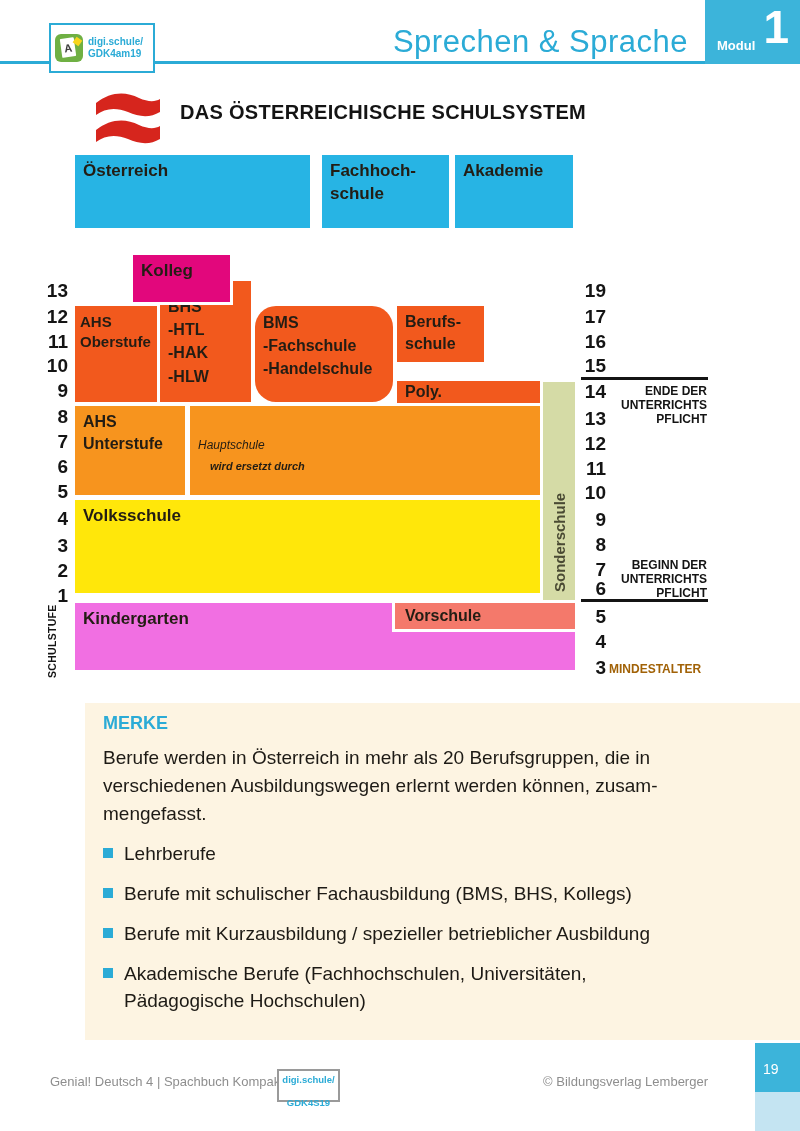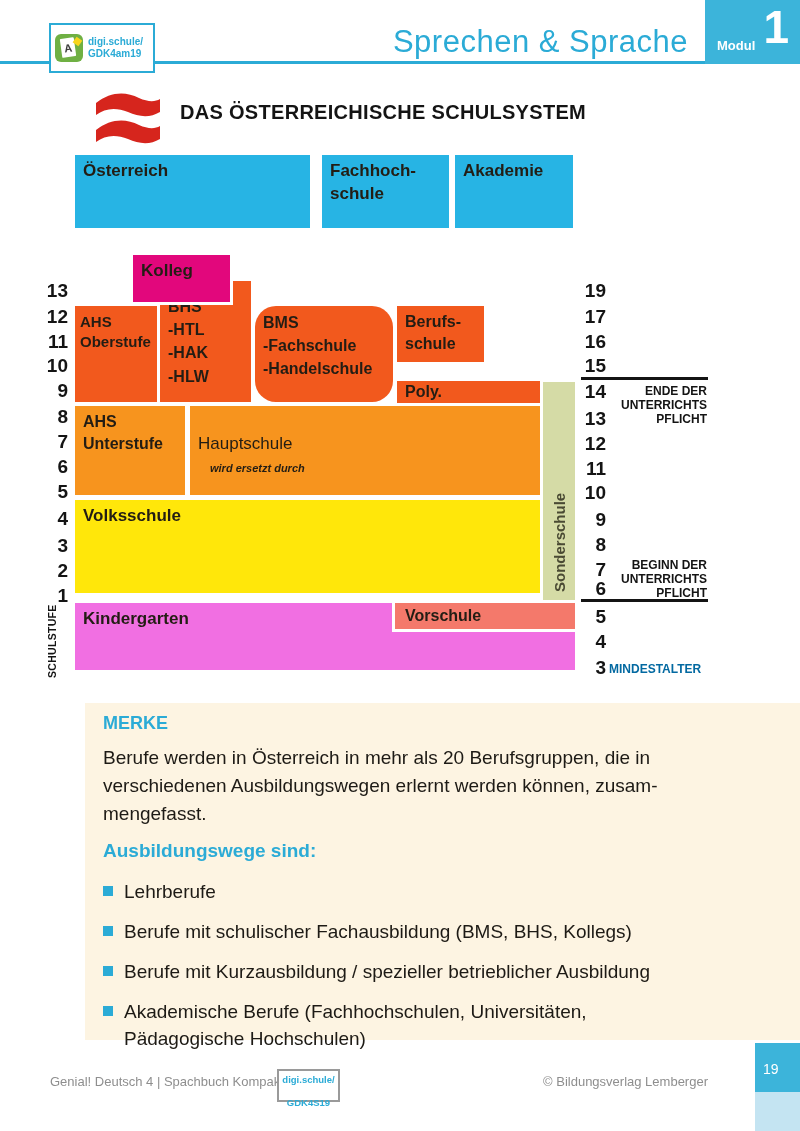--- a/index.html
+++ b/index.html
@@ -95,21 +95,21 @@
   <div class="bx dorange" style="left:255px;top:306px;width:138px;height:96px;line-height:1.45;border-radius:21px;">BMS
 -Fachschule
 -Handelschule</div>
   <div class="bx dorange" style="left:397px;top:306px;width:87px;height:56px;">Berufs-
 schule</div>
   <div class="bx dorange" style="left:397px;top:381px;width:143px;height:22px;padding:0 8px;line-height:21px;">Poly.</div>
 
   <div class="bx lorange" style="left:75px;top:406px;width:110px;height:89px;">AHS
 Unterstufe</div>
   <div class="bx lorange" style="left:190px;top:406px;width:350px;height:89px;font-weight:normal;">
-    <span style="font-size:17px;">Hauptschule</span>
+    <span style="font-size:12px;font-style:italic;">Hauptschule</span>
     <span style="font-size:11px;font-style:italic;font-weight:bold;margin-left:12px;">wird ersetzt durch</span><br>
     <span style="font-size:17px;font-weight:bold;">Mittelschule</span>
   </div>
 
   <div class="bx yellow" style="left:75px;top:500px;width:465px;height:93px;font-size:17px;">Volksschule</div>
   <div class="bx olive vertical" style="left:543px;top:382px;width:32px;height:218px;color:#4a4a33;font-size:15px;padding:8px 7px;">Sonderschule</div>
   <div class="bx pink" style="left:75px;top:603px;width:500px;height:67px;font-size:17px;">Kindergarten</div>
   <div class="bx salmon" style="left:392px;top:603px;width:183px;height:29px;border-left:3px solid #fff;border-bottom:3px solid #fff;padding:2px 10px;line-height:21px;">Vorschule</div>
 
   <div class="tickL" style="top:280px;">13</div>
@@ -146,28 +146,27 @@
 
   <div class="rline" style="top:377px;"></div>
   <div class="rline" style="top:599px;"></div>
 
   <div class="axis-note" style="top:384px;">ENDE DER
 UNTERRICHTS
 PFLICHT</div>
   <div class="axis-note" style="top:558px;">BEGINN DER
 UNTERRICHTS
 PFLICHT</div>
-  <div class="abs" style="left:609px;top:662px;font-size:12px;font-weight:bold;color:#0369a1;">MINDESTALTER</div>
+  <div class="abs" style="left:609px;top:662px;font-size:12px;font-weight:bold;color:#a16207;">MINDESTALTER</div>
 
   <div class="abs panel">
     <h2 class="merke-h">MERKE</h2>
     <p class="merke-p">Berufe werden in Österreich in mehr als 20 Berufsgruppen, die in
 verschiedenen Ausbildungswegen erlernt werden können, zusam-
 mengefasst.</p>
-    <h3 class="merke-sub">Ausbildungswege sind:</h3>
     <ul class="blist">
       <li>
         <span class="sq"></span>
         <span class="bind">Lehrberufe</span>
       </li>
       <li>
         <span class="sq"></span>
         <span class="bind">Berufe mit schulischer Fachausbildung (BMS, BHS, Kollegs)</span>
       </li>
       <li>

